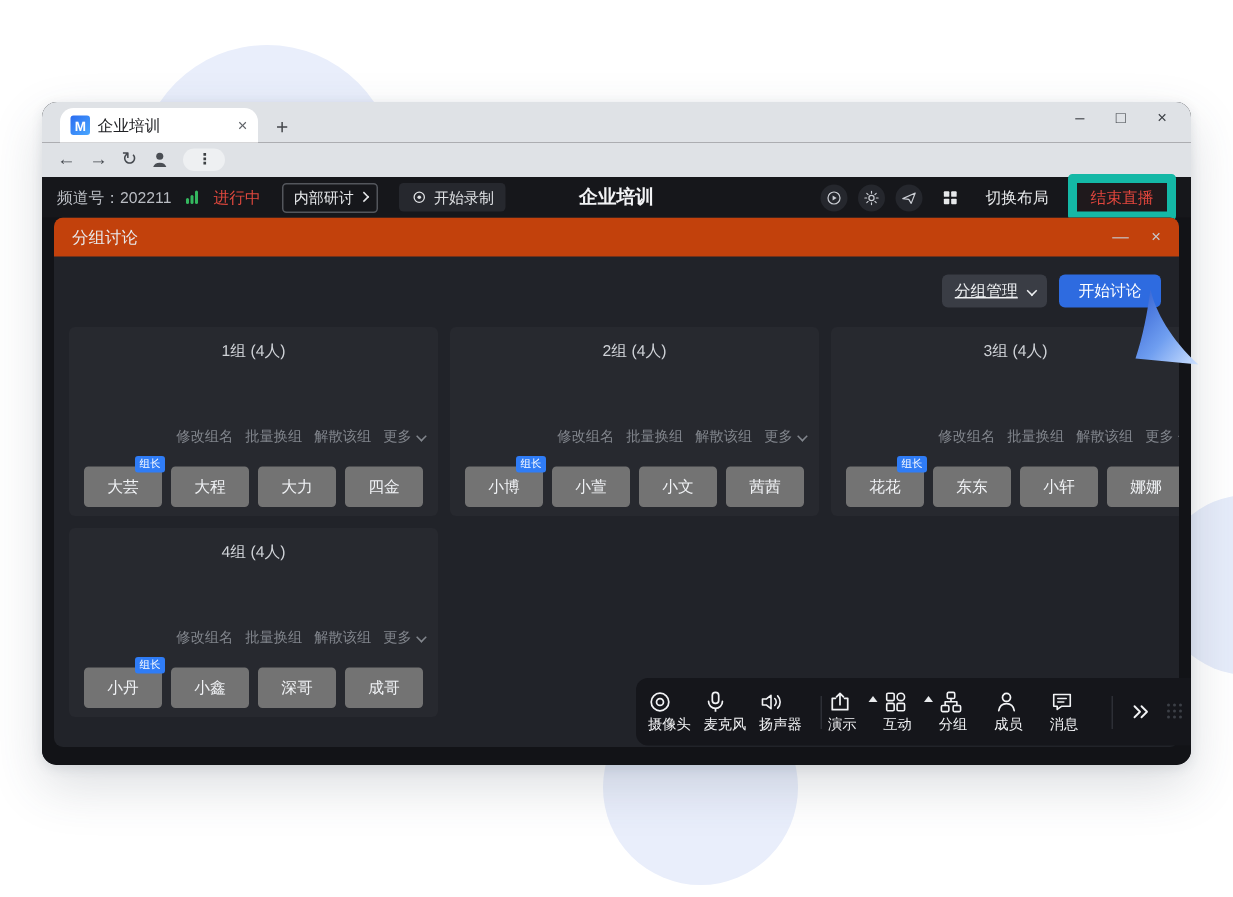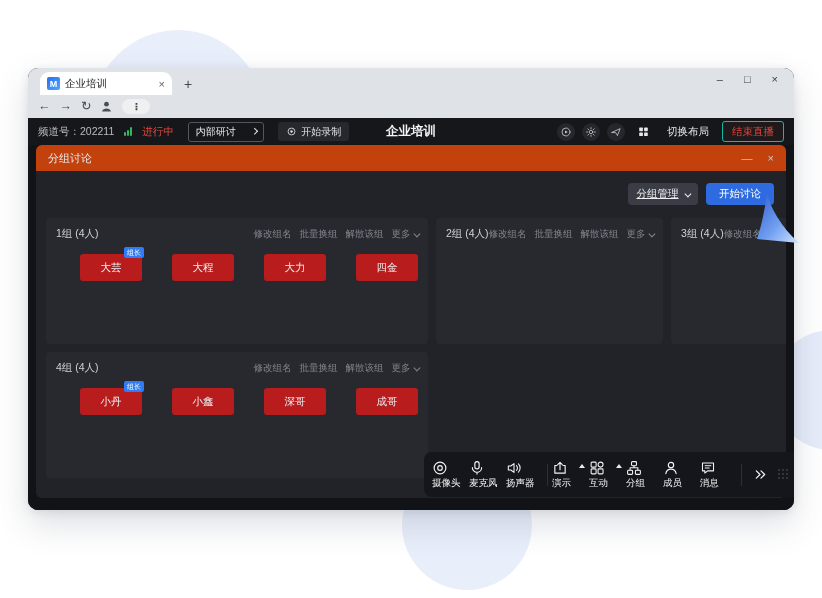--- a/index.html
+++ b/index.html
@@ -37,52 +37,52 @@
 
   
   .app { position:relative; height:392px; background:#121317; }
   .appheader { height:27px; display:flex; align-items:center; padding:0 10px; gap:8px; position:relative; background:#16171b; }
   .chan { font-size:10.5px; color:#b9bcc2; white-space:nowrap; }
   .sig { display:flex; align-items:flex-end; gap:1px; height:9px; margin:0 2px; }
   .sig i { width:2px; background:#34b85f; border-radius:1px; }
   .sig i:nth-child(1){height:4px;} .sig i:nth-child(2){height:6px;} .sig i:nth-child(3){height:9px;}
   .live { font-size:10.5px; color:#e0483e; white-space:nowrap; }
   .mode-btn { font-size:10px; color:#e6e8ea; border:1px solid #53565c; border-radius:3px; padding:2px 7px;
-              display:flex; align-items:center; gap:16px; margin-left:6px; white-space:nowrap; cursor:pointer; }
+              display:flex; align-items:center; gap:4px; margin-left:6px; white-space:nowrap; cursor:pointer; }
   .rec-btn { font-size:10px; color:#dfe1e4; background:#26282e; border-radius:3px; padding:2.5px 8px;
              display:flex; gap:4px; align-items:center; margin-left:6px; white-space:nowrap; cursor:pointer; }
   .app-title { position:absolute; left:50%; transform:translateX(-50%); font-size:12.5px; font-weight:bold; color:#f2f3f5; white-space:nowrap; }
   .hdr-right { margin-left:auto; display:flex; align-items:center; gap:8px; }
   .cbtn { width:18px; height:18px; border-radius:50%; background:#25272d; display:flex; align-items:center; justify-content:center; color:#cbced4; cursor:pointer; }
   .cbtn svg { width:12px; height:12px; }
   .layout-btn { display:flex; align-items:center; gap:18px; font-size:10.5px; color:#e6e8ea; padding:2px 5px; white-space:nowrap; cursor:pointer; }
   .layout-btn svg { width:11px; height:11px; }
-  .end-btn { font-size:10.5px; color:#e0463d; border:1px solid #14b8a6; border-radius:3px; padding:2.5px 9px;
+  .end-btn { font-size:10.5px; color:#e0463d; border:6px solid #14b8a6; border-radius:3px; padding:2.5px 9px;
              background:rgba(224,70,61,.05); white-space:nowrap; cursor:pointer; }
 
   
   .panel { position:absolute; left:8px; right:8px; top:27px; bottom:12px; background:#212329; border-radius:6px; overflow:hidden; }
   .panel-hd { height:26px; background:#c2410c; display:flex; align-items:center; padding:0 12px; }
   .panel-title { font-size:11px; color:#e8eaed; }
   .panel-win { margin-left:auto; display:flex; gap:15px; color:#c7cad0; font-size:11px; }
   .panel-win span { cursor:pointer; line-height:1; }
   .panel-body { padding:8px 10px; }
   .actions-row { display:flex; justify-content:flex-end; gap:8px; margin:4px 2px 13px; }
   .manage-btn { background:#3a3d45; color:#eef0f2; font-size:10.5px; border-radius:4px; padding:4px 9px;
                 display:flex; align-items:center; gap:6px; cursor:pointer;text-decoration:underline; }
   .start-btn { background:#2e6be0; color:#fff; font-size:10.5px; border-radius:4px; padding:4px 13px; cursor:pointer; }
   .group-grid { display:grid; grid-template-columns:repeat(3,1fr); gap:8px; }
   .gcard { background:#27292f; border-radius:4px; height:126px; padding:9px 10px; }
-  .gcard-hd { display:flex; align-items:center; margin-bottom:13px; }
+  .gcard-hd { display:flex; align-items:center; margin-bottom:13px;flex-direction:column; }
   .gname { font-size:10.5px; color:#cfd2d7; white-space:nowrap; }
-  .gacts { margin-left:auto; display:flex; gap:8px; font-size:9.5px; color:#82868d; align-items:flex-end; }
+  .gacts { margin-left:auto; display:flex; gap:8px; font-size:9.5px; color:#82868d; align-items:flex-end;margin-top:44px; }
   .glink { display:flex; align-items:center; gap:3px; cursor:pointer; white-space:nowrap; }
   .mrow { display:flex; gap:6px; }
-  .member { position:relative; width:62px; height:27px; background:#b91c1c; border-radius:3px;
-            display:flex; align-items:center; justify-content:center; font-size:10.5px; color:#f0f2f5; cursor:pointer;margin-left:24px; }
+  .member { position:relative; width:52px; height:27px; background:#737373; border-radius:3px;
+            display:flex; align-items:center; justify-content:center; font-size:10.5px; color:#f0f2f5; cursor:pointer; }
   .leader { position:absolute; top:-7px; right:-2px; background:#2f7cf6; color:#fff; font-size:7px;
             line-height:1; padding:2px 3px; border-radius:2px; }
 
   
   .chev { display:inline-block; width:4.5px; height:4.5px; border-right:1.1px solid currentColor;
           border-bottom:1.1px solid currentColor; }
   .chev.down { transform:rotate(45deg) translateY(-1px); }
   .chev.right { transform:rotate(-45deg); }
 
   
@@ -240,31 +240,61 @@
               <div class="gcard">
                 <div class="gcard-hd">
                   <span class="gname">2组 (4人)</span>
                   <span class="gacts">
                     <span class="glink">修改组名</span>
                     <span class="glink">批量换组</span>
                     <span class="glink">解散该组</span>
                     <span class="glink">更多<i class="chev down"></i></span>
                   </span>
                 </div>
+                <div class="mrow">
+                  <div class="member">
+                    <span>小博</span>
+                    <span class="leader">组长</span>
+                  </div>
+                  <div class="member">
+                    <span>小萱</span>
+                  </div>
+                  <div class="member">
+                    <span>小文</span>
+                  </div>
+                  <div class="member">
+                    <span>茜茜</span>
+                  </div>
+                </div>
               </div>
               <div class="gcard">
                 <div class="gcard-hd">
                   <span class="gname">3组 (4人)</span>
                   <span class="gacts">
                     <span class="glink">修改组名</span>
                     <span class="glink">批量换组</span>
                     <span class="glink">解散该组</span>
                     <span class="glink">更多<i class="chev down"></i></span>
                   </span>
                 </div>
+                <div class="mrow">
+                  <div class="member">
+                    <span>花花</span>
+                    <span class="leader">组长</span>
+                  </div>
+                  <div class="member">
+                    <span>东东</span>
+                  </div>
+                  <div class="member">
+                    <span>小轩</span>
+                  </div>
+                  <div class="member">
+                    <span>娜娜</span>
+                  </div>
+                </div>
               </div>
               <div class="gcard">
                 <div class="gcard-hd">
                   <span class="gname">4组 (4人)</span>
                   <span class="gacts">
                     <span class="glink">修改组名</span>
                     <span class="glink">批量换组</span>
                     <span class="glink">解散该组</span>
                     <span class="glink">更多<i class="chev down"></i></span>
                   </span>

